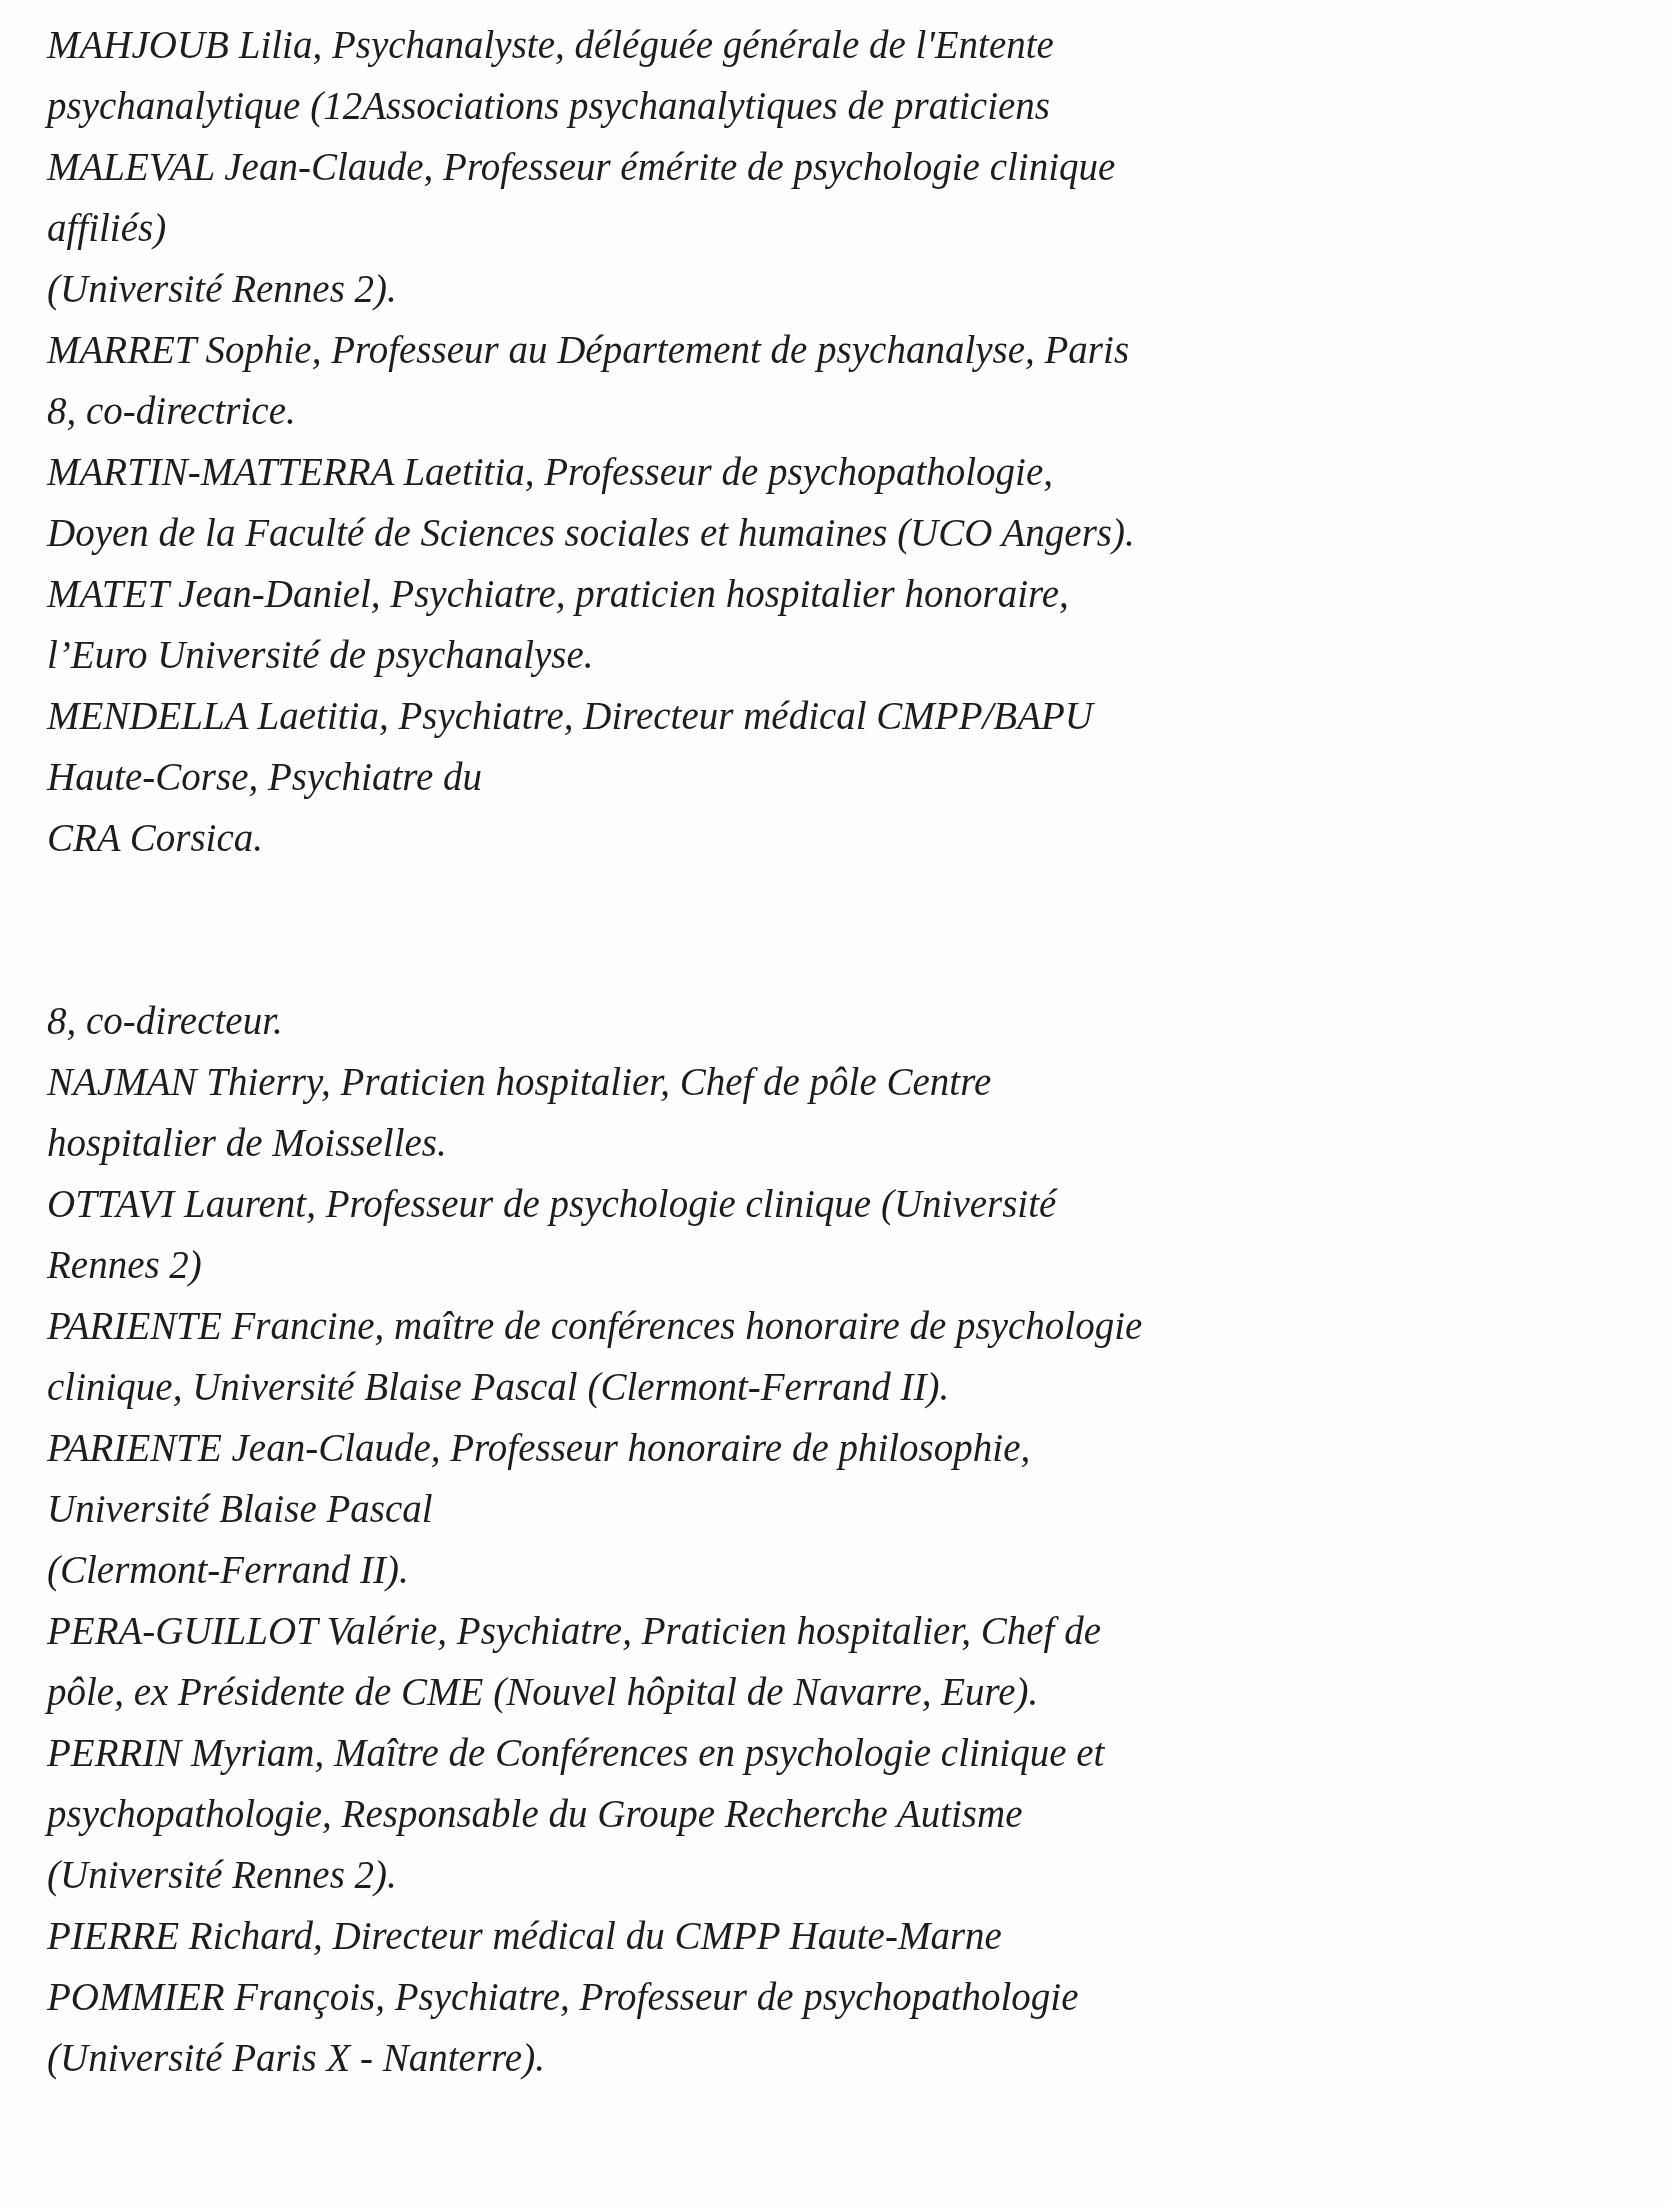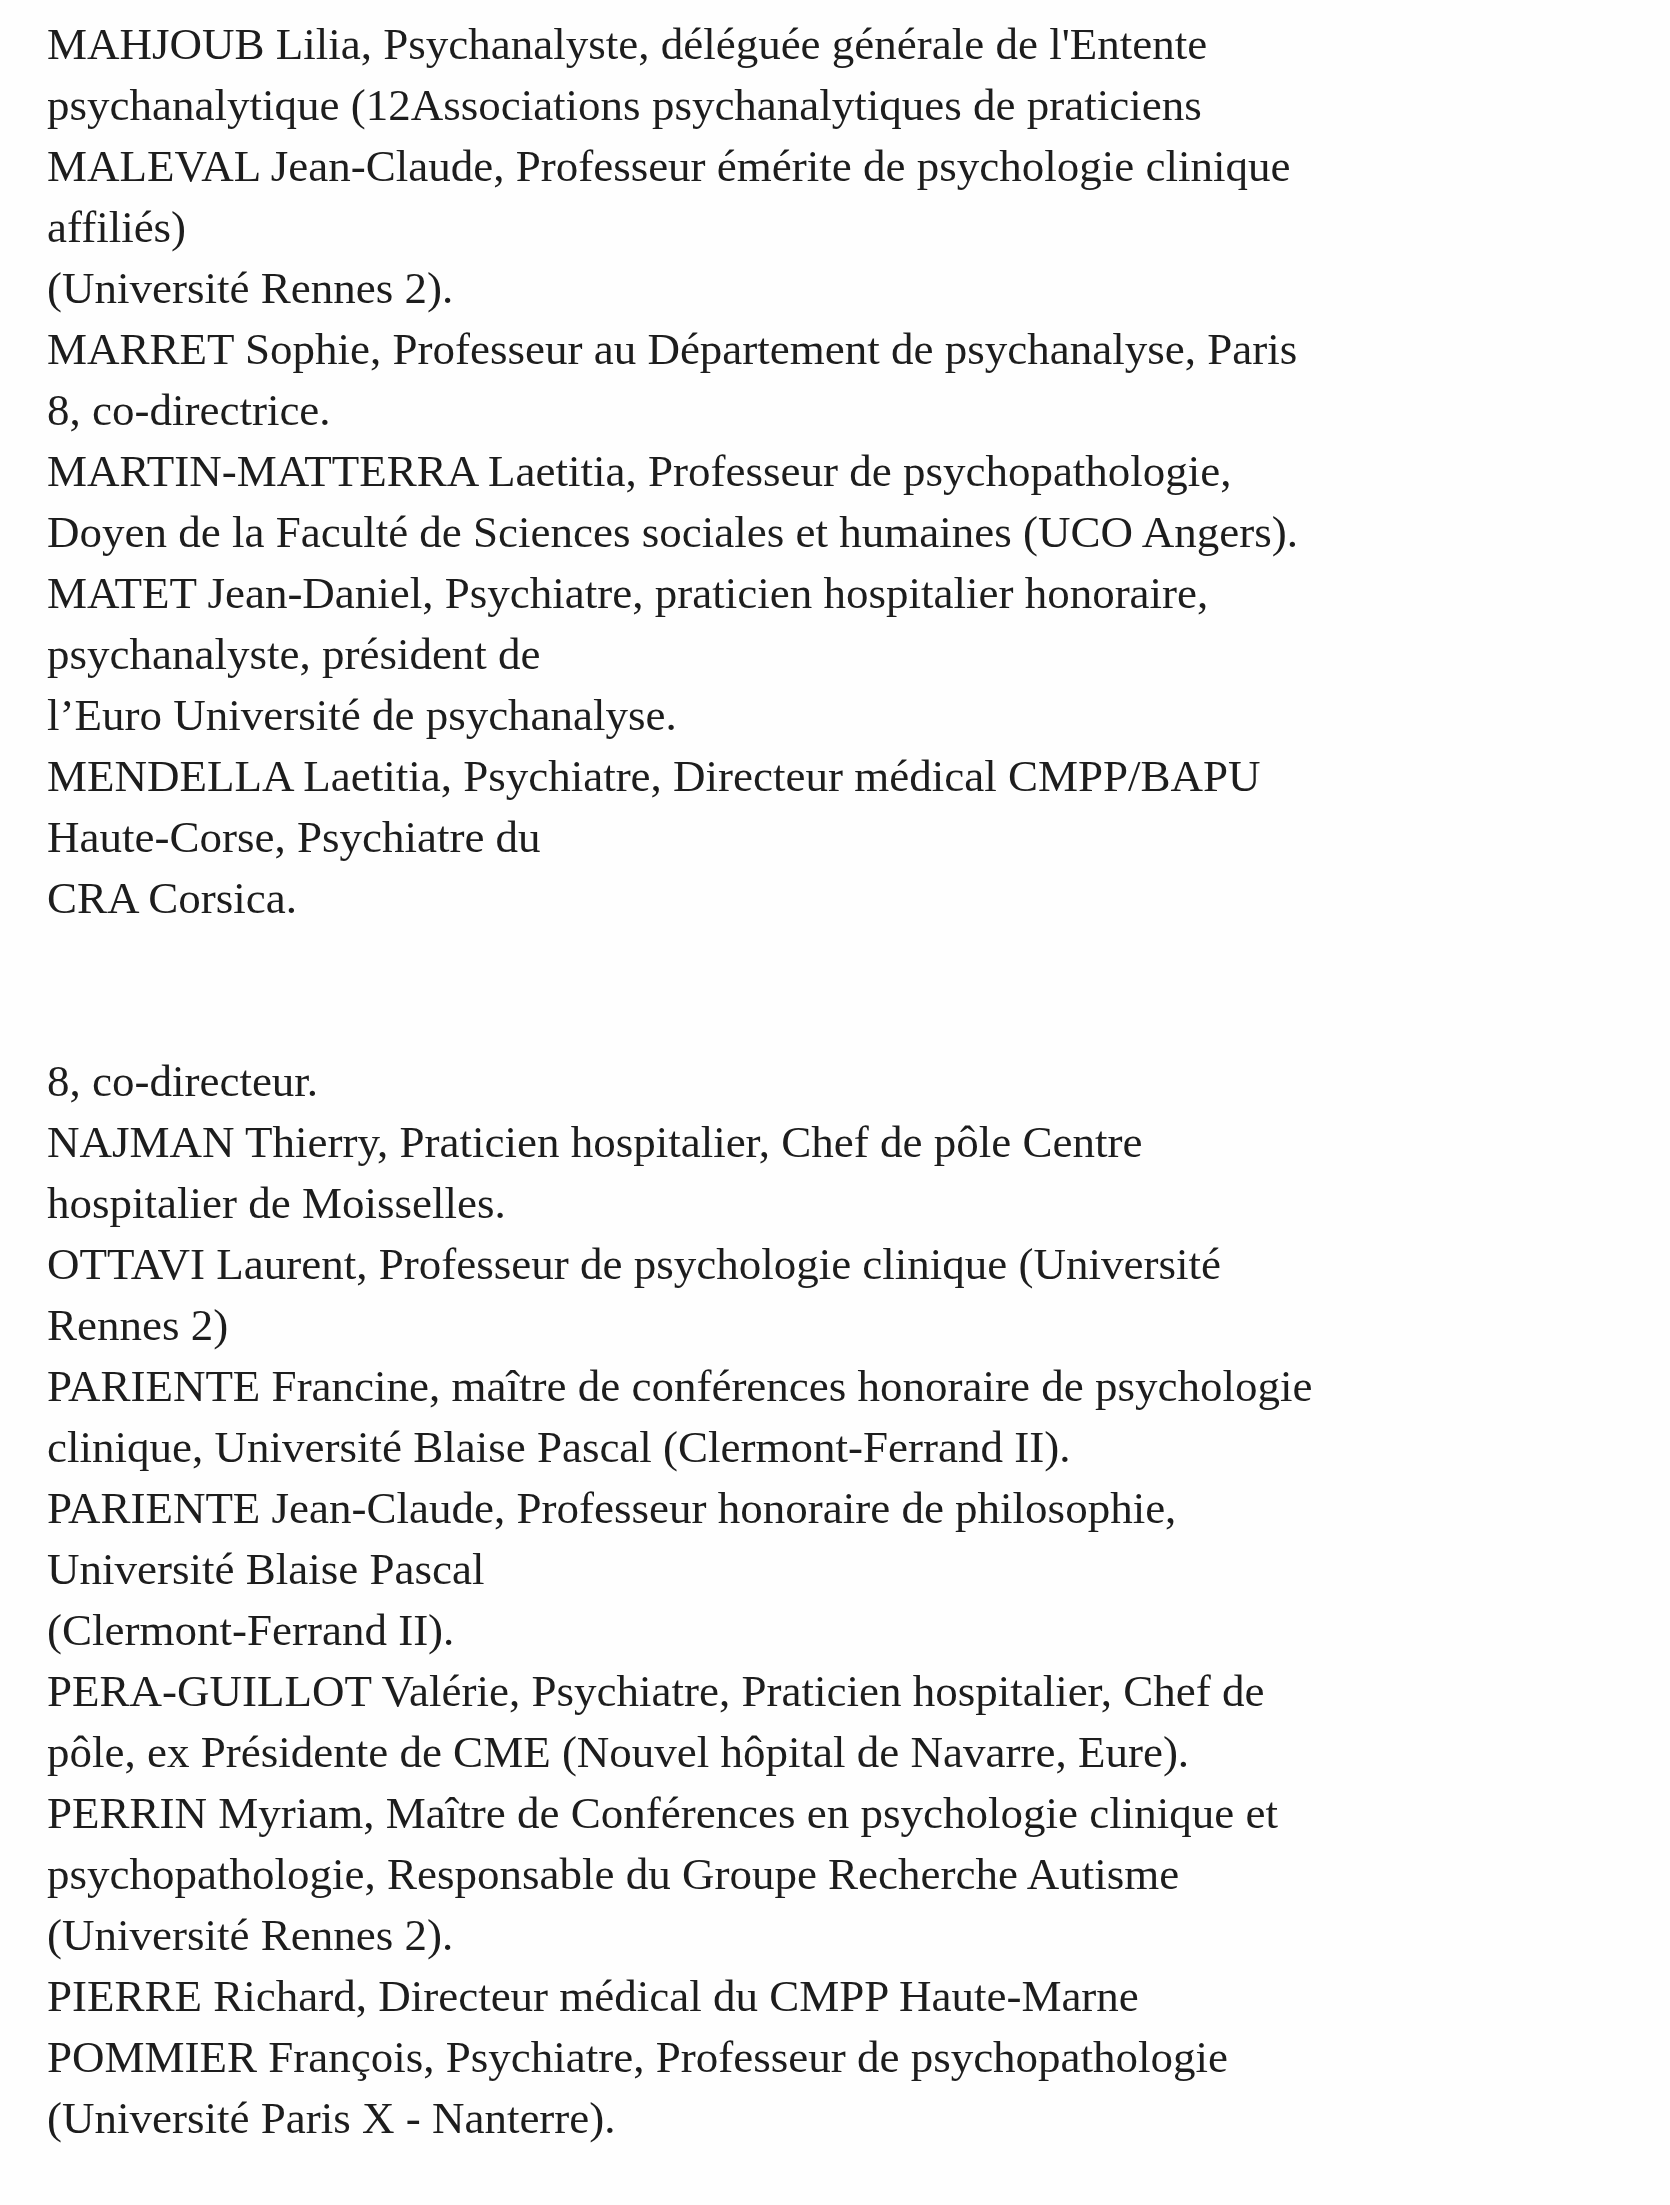--- a/index.html
+++ b/index.html
@@ -12,24 +12,25 @@
     height: 2205px;
     overflow: hidden;
   }
   .page {
     box-sizing: border-box;
     width: 1671px;
     height: 2205px;
     background: #fefefe;
     color: #1d1d1d;
     font-family: "Liberation Serif", "DejaVu Serif", serif;
-    font-size: 45px;
+    font-size: 39px;
     line-height: 61px;
     padding: 13.7px 23px 0 47px;
     overflow: hidden;
+    font-style: italic;
   }
   .line {
     white-space: nowrap;
     height: 61px;
   }
 </style>
 </head>
 <body>
 
 <div class="page">
@@ -37,21 +38,20 @@
       <div class="line">MAHJOUB Lilia, Psychanalyste, déléguée générale de l'Entente</div>
       <div class="line">psychanalytique (12Associations psychanalytiques de praticiens</div>
       <div class="line">MALEVAL Jean-Claude, Professeur émérite de psychologie clinique</div>
       <div class="line">affiliés)</div>
       <div class="line">(Université Rennes 2).</div>
       <div class="line">MARRET Sophie, Professeur au Département de psychanalyse, Paris</div>
       <div class="line">8, co-directrice.</div>
       <div class="line">MARTIN-MATTERRA Laetitia, Professeur de psychopathologie,</div>
       <div class="line">Doyen de la Faculté de Sciences sociales et humaines (UCO Angers).</div>
       <div class="line">MATET Jean-Daniel, Psychiatre, praticien hospitalier honoraire,</div>
-      <div class="line">psychanalyste, président de</div>
       <div class="line">l’Euro Université de psychanalyse.</div>
       <div class="line">MENDELLA Laetitia, Psychiatre, Directeur médical CMPP/BAPU</div>
       <div class="line">Haute-Corse, Psychiatre du</div>
       <div class="line">CRA Corsica.</div>
       <div class="line">&nbsp;</div>
       <div class="line">&nbsp;</div>
       <div class="line">8, co-directeur.</div>
       <div class="line">NAJMAN Thierry, Praticien hospitalier, Chef de pôle Centre</div>
       <div class="line">hospitalier de Moisselles.</div>
       <div class="line">OTTAVI Laurent, Professeur de psychologie clinique (Université</div>

